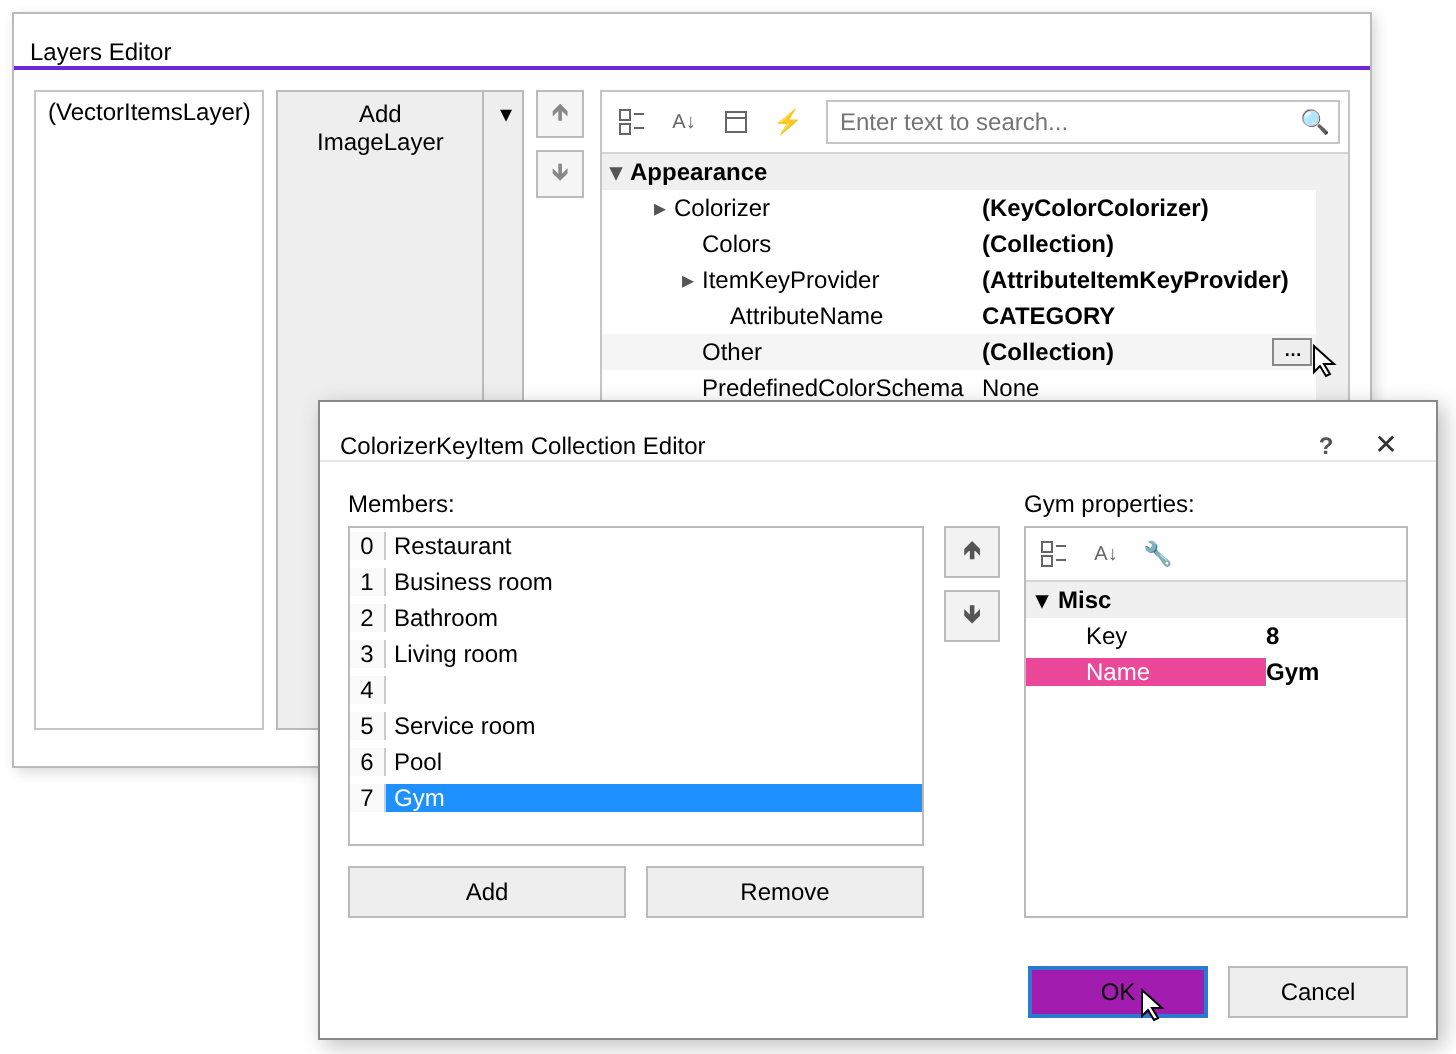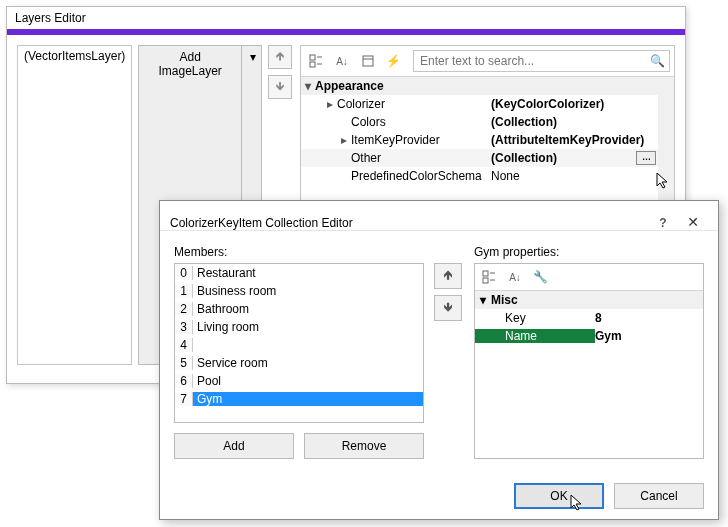--- a/index.html
+++ b/index.html
@@ -1,18 +1,18 @@
 <!DOCTYPE html>
 <html><head>
 <meta charset="utf-8">
 <style>
   * { box-sizing: border-box; font-family: "Segoe UI", Tahoma, sans-serif; font-size: 12px; }
   body { margin: 0; background: #fff; width: 728px; height: 527px; position: relative; overflow: hidden; }
   .window { position: absolute; background: #fff; border: 1px solid #bbb; box-shadow: 2px 2px 6px rgba(0,0,0,0.15); }
-  .titlebar { height: 28px; padding: 0 8px; display: flex; align-items: center; border-bottom: 6px solid #6d28d9; }
+  .titlebar { height: 28px; padding: 0 8px; display: flex; align-items: flex-end; border-bottom: 2px solid #6d28d9; }
   .titlebar .t { flex: 1; }
   .layers-body { display: flex; padding: 10px; gap: 6px; height: 340px; }
   .layers-left { width: 245px; display: flex; flex-direction: row; gap: 6px; }
   .list-box { border: 1px solid #c5c5c5; flex: 1; background: #fff; }
   .list-row { padding: 3px 6px; }
   .btn-row { display: flex; gap: 0; }
   .btn { background: #eee; border: 1px solid #bbb; padding: 4px 8px; cursor: default; text-align: center; }
   .btn.main { flex: 1; }
   .btn.drop { width: 20px; border-left: none; }
   .updown-col { width: 26px; display: flex; flex-direction: column; gap: 6px; }
@@ -32,43 +32,43 @@
   .bold { font-weight: bold; }
   .ellipsis-btn { width: 20px; height: 14px; border: 1px solid #888; background: #eee; font-size: 9px; line-height: 10px; text-align: center; margin-right: 18px; letter-spacing: -1px; }
   .grid-row.sel { background: #f5f5f5; }
   .scrollbar { position: absolute; right: 0; top: 0; bottom: 0; width: 16px; background: #f0f0f0; }
   .dialog { position: absolute; background: #fff; border: 1px solid #888; box-shadow: 3px 3px 10px rgba(0,0,0,0.25); }
   .dlg-title { height: 30px; display: flex; align-items: flex-end; padding: 0 10px; border-bottom: 1px solid #e5e5e5; }
   .dlg-title .t { flex: 1; }
   .dlg-title .help { width: 30px; text-align: center; font-weight: bold; color: #555; }
   .dlg-title .x { width: 30px; text-align: center; font-size: 14px; color: #333; }
   .dlg-body { display: flex; padding: 14px; gap: 10px; }
-  .dlg-left { width: 250px; display: flex; flex-direction: column; }
+  .dlg-left { width: 288px; display: flex; flex-direction: column; }
   .dlg-label { margin-bottom: 4px; }
   .members-box { border: 1px solid #bbb; height: 160px; overflow: hidden; }
   .m-row { display: flex; height: 18px; align-items: center; }
   .m-row .idx { width: 18px; border-right: 1px solid #ccc; text-align: center; background: #fafafa; }
   .m-row .txt { flex: 1; padding-left: 4px; }
   .m-row.sel { }
   .m-row.sel .txt { background: #1e90ff; color: #fff; }
   .dlg-btns { display: flex; gap: 10px; margin-top: 10px; }
   .dlg-btn { flex: 1; height: 26px; border: 1px solid #bbb; background: #eee; display: flex; align-items: center; justify-content: center; }
   .ud-col { width: 30px; display: flex; flex-direction: column; gap: 6px; padding-top: 18px; }
   .ud-btn { width: 28px; height: 26px; border: 1px solid #bbb; background: #f2f2f2; display: flex; align-items: center; justify-content: center; color: #555; font-weight: bold; }
   .dlg-right { flex: 1; display: flex; flex-direction: column; }
   .pg2 { border: 1px solid #bbb; flex: 1; display: flex; flex-direction: column; }
   .pg2-tools { display: flex; gap: 4px; padding: 3px; border-bottom: 1px solid #d5d5d5; }
   .pg2-grid .row { display: flex; height: 18px; align-items: center; }
   .pg2-grid .row.cat2 { background: #f0f0f0; font-weight: bold; }
   .pg2-grid .row .n { width: 120px; display: flex; align-items: center; }
   .pg2-grid .row .v { flex: 1; font-weight: bold; }
-  .pg2-grid .row.sel2 .n { background: #15803d; color: #fff; }
+  .pg2-grid .row.sel2 .n { background: #ec4899; color: #fff; }
   .dlg-footer { display: flex; justify-content: flex-end; gap: 10px; padding: 10px 14px; }
   .foot-btn { width: 90px; height: 26px; border: 1px solid #bbb; background: #eee; display: flex; align-items: center; justify-content: center; }
-  .foot-btn.ok { border: 2px solid #2a7ad2; background: #e5e5e5; }
+  .foot-btn.ok { border: 2px solid #2a7ad2; background: #a21caf; }
   .cursor { position: absolute; width: 16px; height: 20px; pointer-events: none; }
   .cursor svg { display: block; }
 </style>
 </head>
 <body>
 
 <div class="window" style="left:6px; top:6px; width:680px; height:378px;">
   <div class="titlebar">
     <span class="t">Layers Editor</span>
   </div>
@@ -136,20 +136,30 @@
               </div>
             </div>
             <div class="grid-row">
               <div class="name">
                 <span style="width: 36px; display: inline-block;"></span>
                 <span class="exp">▸</span>
                 <span>ItemKeyProvider</span>
               </div>
               <div class="val bold" style="display: flex; align-items: center;">
                 <span style="flex: 1 1 0%;">(AttributeItemKeyProvider)</span>
+              </div>
+            </div>
+            <div class="grid-row">
+              <div class="name">
+                <span style="width: 50px; display: inline-block;"></span>
+                <span class="exp"></span>
+                <span>AttributeName</span>
+              </div>
+              <div class="val bold" style="display: flex; align-items: center;">
+                <span style="flex: 1 1 0%;">CATEGORY</span>
               </div>
             </div>
             <div class="grid-row sel">
               <div class="name">
                 <span style="width: 36px; display: inline-block;"></span>
                 <span class="exp"></span>
                 <span>Other</span>
               </div>
               <div class="val bold" style="display: flex; align-items: center;">
                 <span style="flex: 1 1 0%;">(Collection)</span>

